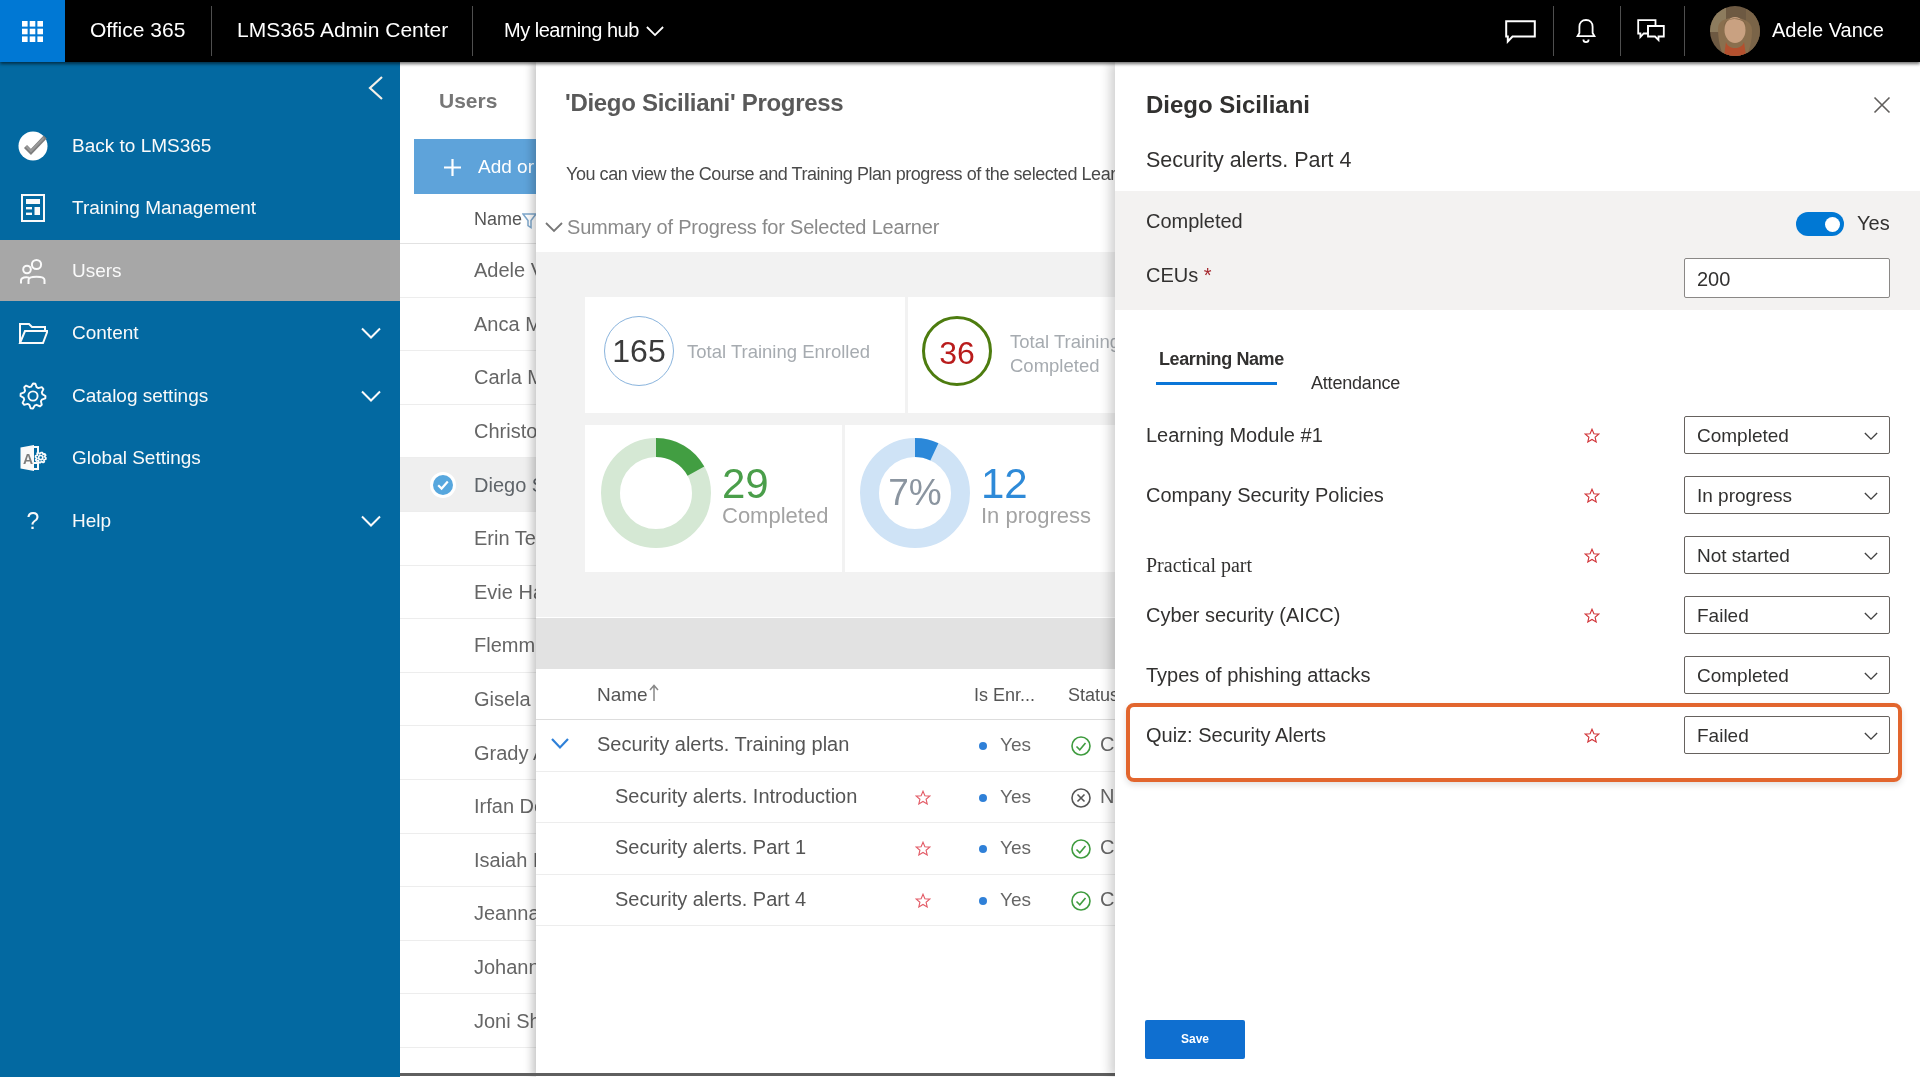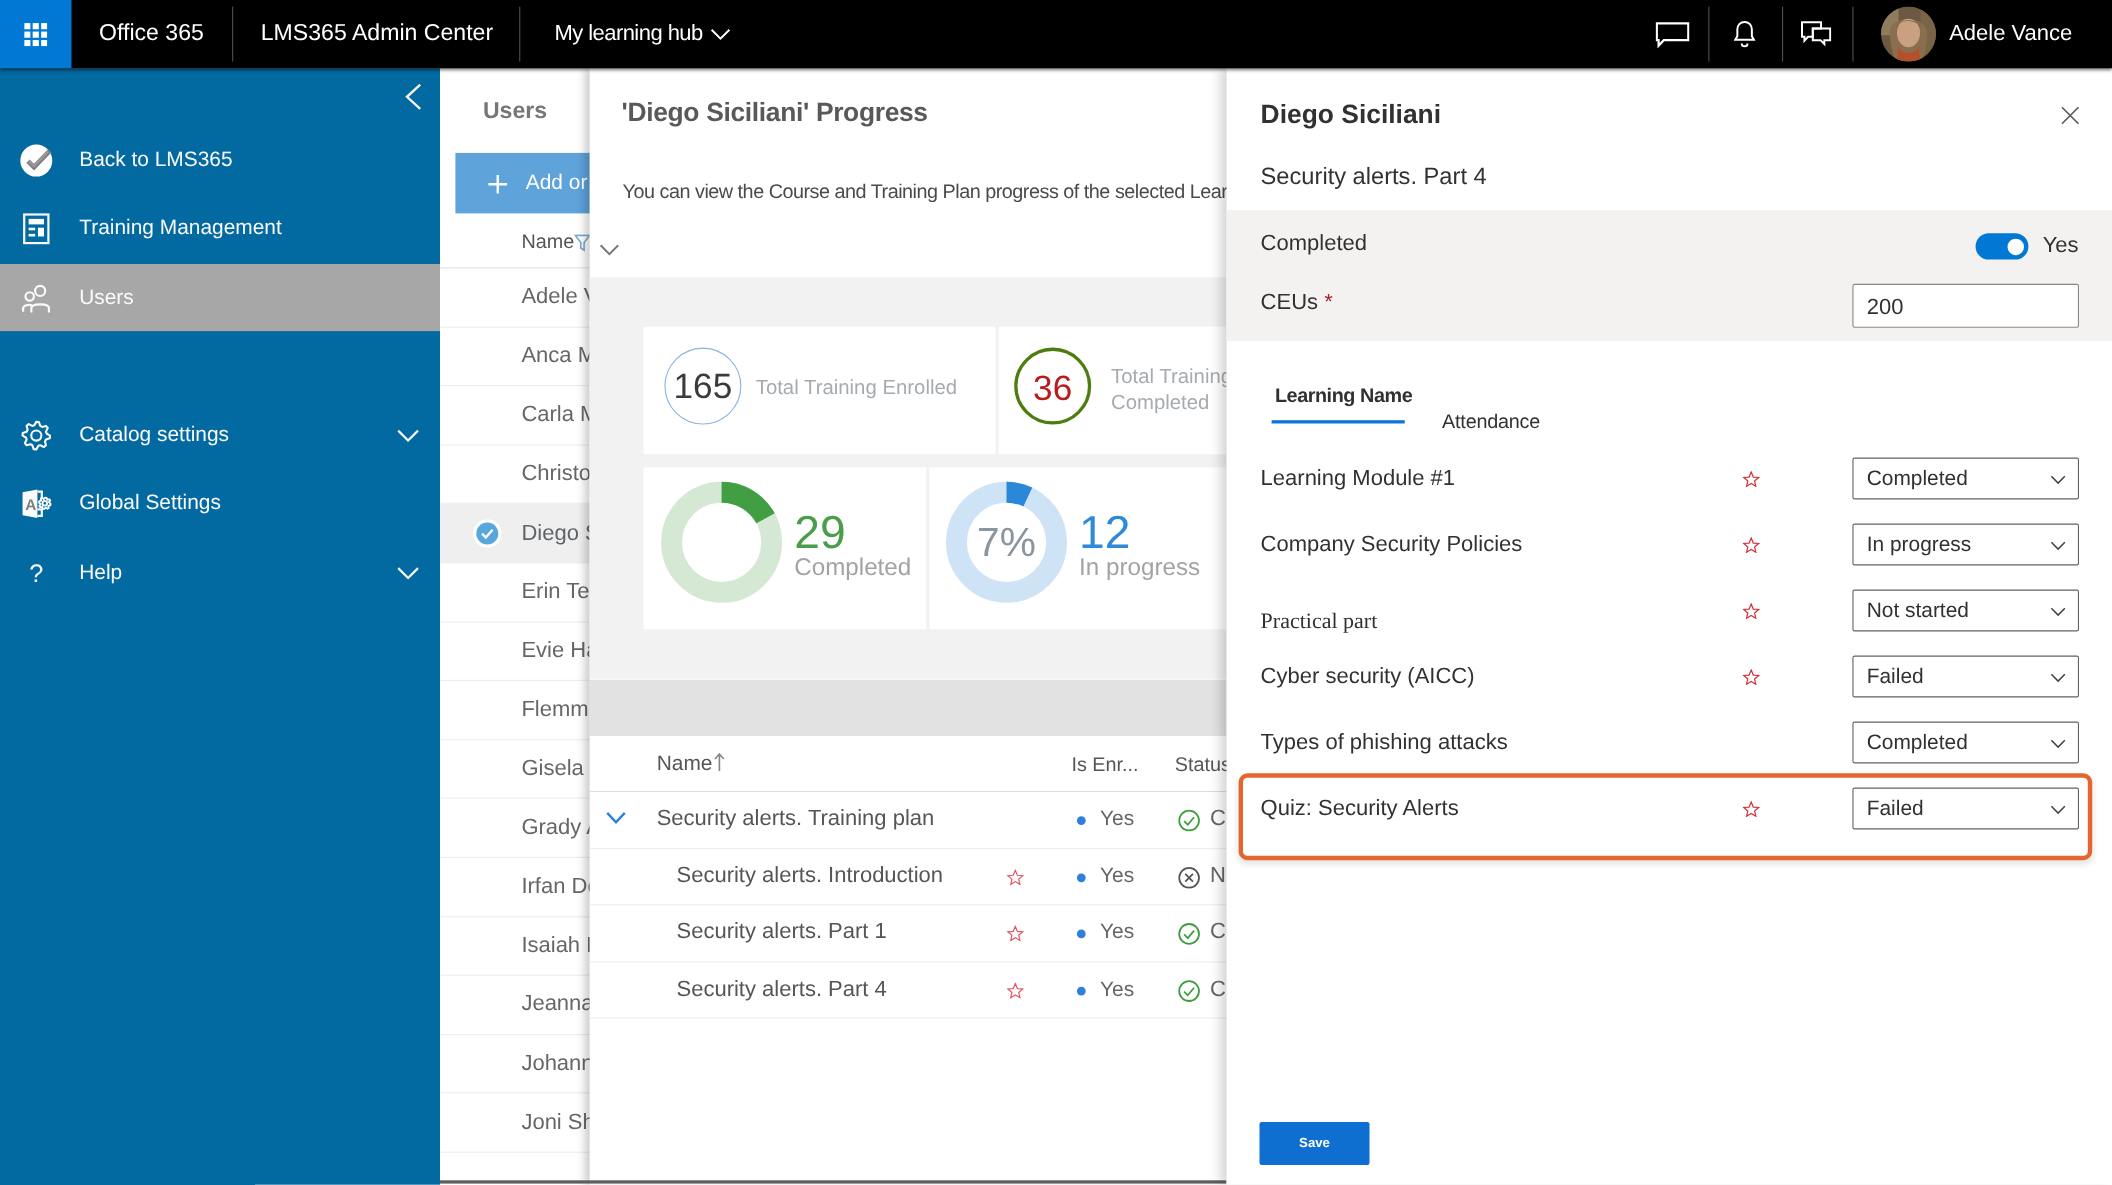--- a/index.html
+++ b/index.html
@@ -131,20 +131,30 @@
   </div>
   <div class="nav-item nav-sel" style="top:178px;">
     <svg class="ic" viewBox="0 0 30 30">
         <circle cx="18.5" cy="8.5" r="4.6" fill="none" stroke="#fafafa" stroke-width="2"></circle>
         <path d="M10.5 28 V24 C10.5 19.5 26.5 19.5 26.5 24 V28" fill="none" stroke="#fafafa" stroke-width="2"></path>
         <circle cx="9" cy="13.5" r="3.8" fill="none" stroke="#fafafa" stroke-width="2"></circle>
         <path d="M3 27.5 V24.5 C3 21.5 8 20.5 11 21.6" fill="none" stroke="#fafafa" stroke-width="2"></path>
       </svg>
     <span class="lbl">Users</span>
   </div>
+  <div class="nav-item" style="top:240px;">
+    <svg class="ic" viewBox="0 0 30 30">
+        <path d="M2 25 V6 H11 L14 9 H27 V12" fill="none" stroke="#fafafa" stroke-width="2"></path>
+        <path d="M2 25 L7 13 H29.5 L25 25 Z" fill="none" stroke="#fafafa" stroke-width="2"></path>
+      </svg>
+    <span class="lbl">Content</span>
+    <svg class="chev" width="22" height="13" viewBox="0 0 22 13">
+        <path d="M2 2 L11 11 L20 2" fill="none" stroke="#fafafa" stroke-width="2"></path>
+      </svg>
+  </div>
   <div class="nav-item" style="top:303px;">
     <svg class="ic" viewBox="0 0 30 30">
         <path d="M15.0 2.5 L17.4 2.7 L18.6 6.2 L20.3 7.1 L23.8 6.2 L25.4 8.1 L23.8 11.4 L24.3 13.1 L27.5 15.0 L27.3 17.4 L23.8 18.6 L22.9 20.3 L23.8 23.8 L21.9 25.4 L18.6 23.8 L16.9 24.3 L15.0 27.5 L12.6 27.3 L11.4 23.8 L9.7 22.9 L6.2 23.8 L4.6 21.9 L6.2 18.6 L5.7 16.9 L2.5 15.0 L2.7 12.6 L6.2 11.4 L7.1 9.7 L6.2 6.2 L8.1 4.6 L11.4 6.2 L13.1 5.7 Z" fill="none" stroke="#fafafa" stroke-width="1.9" stroke-linejoin="round"></path>
         <circle cx="15" cy="15" r="4.6" fill="none" stroke="#fafafa" stroke-width="1.9"></circle>
       </svg>
     <span class="lbl">Catalog settings</span>
     <svg class="chev" width="22" height="13" viewBox="0 0 22 13">
         <path d="M2 2 L11 11 L20 2" fill="none" stroke="#fafafa" stroke-width="2"></path>
       </svg>
   </div>
@@ -229,20 +239,21 @@
   <div class="u-row" style="top:932px;">
       <span>Joni Sher</span>
     </div>
 </div>
 <div id="prog">
   <div style="position:absolute;left:29px;top:27px;font-size:24px;font-weight:600;letter-spacing:-0.3px;color:#595959;">'Diego Siciliani' Progress</div>
   <div style="position:absolute;left:30px;top:102px;font-size:18px;letter-spacing:-0.45px;color:#4a4a4a;white-space:nowrap;">You can view the Course and Training Plan progress of the selected Learner.</div>
   <svg style="position:absolute;left:9px;top:160px;" width="18" height="11" viewBox="0 0 18 11">
       <path d="M1 1 L9 9 L17 1" fill="none" stroke="#777" stroke-width="1.8"></path>
     </svg>
+  <div style="position:absolute;left:31px;top:154px;font-size:20px;letter-spacing:-0.2px;color:#8a8a8a;white-space:nowrap;">Summary of Progress for Selected Learner</div>
   <div style="position:absolute;left:0;top:190px;width:579px;height:365px;background:#f2f2f2;"></div>
   <div style="position:absolute;left:0;top:556px;width:579px;height:51px;background:#e2e2e2;"></div>
 
   <div style="position:absolute;left:49px;top:235px;width:320px;height:116px;background:#fff;"></div>
   <div style="position:absolute;left:372px;top:235px;width:207px;height:116px;background:#fff;"></div>
   <div style="position:absolute;left:68px;top:254px;width:70px;height:70px;border:1px solid #8ab4dd;border-radius:50%;text-align:center;line-height:68px;font-size:32px;color:#3b3b3b;background:#fff;">165</div>
   <div style="position:absolute;left:151px;top:279px;font-size:18.5px;color:#a6abb0;white-space:nowrap;">Total Training Enrolled</div>
   <div style="position:absolute;left:386px;top:254px;width:70px;height:70px;border:3px solid #4d7c0f;border-radius:50%;text-align:center;line-height:68px;font-size:32px;color:#b91c1c;background:#fff;">36</div>
   <div style="position:absolute;left:474px;top:268px;font-size:18.5px;color:#a6abb0;line-height:24px;white-space:nowrap;">Total Training<br>Completed</div>
 

